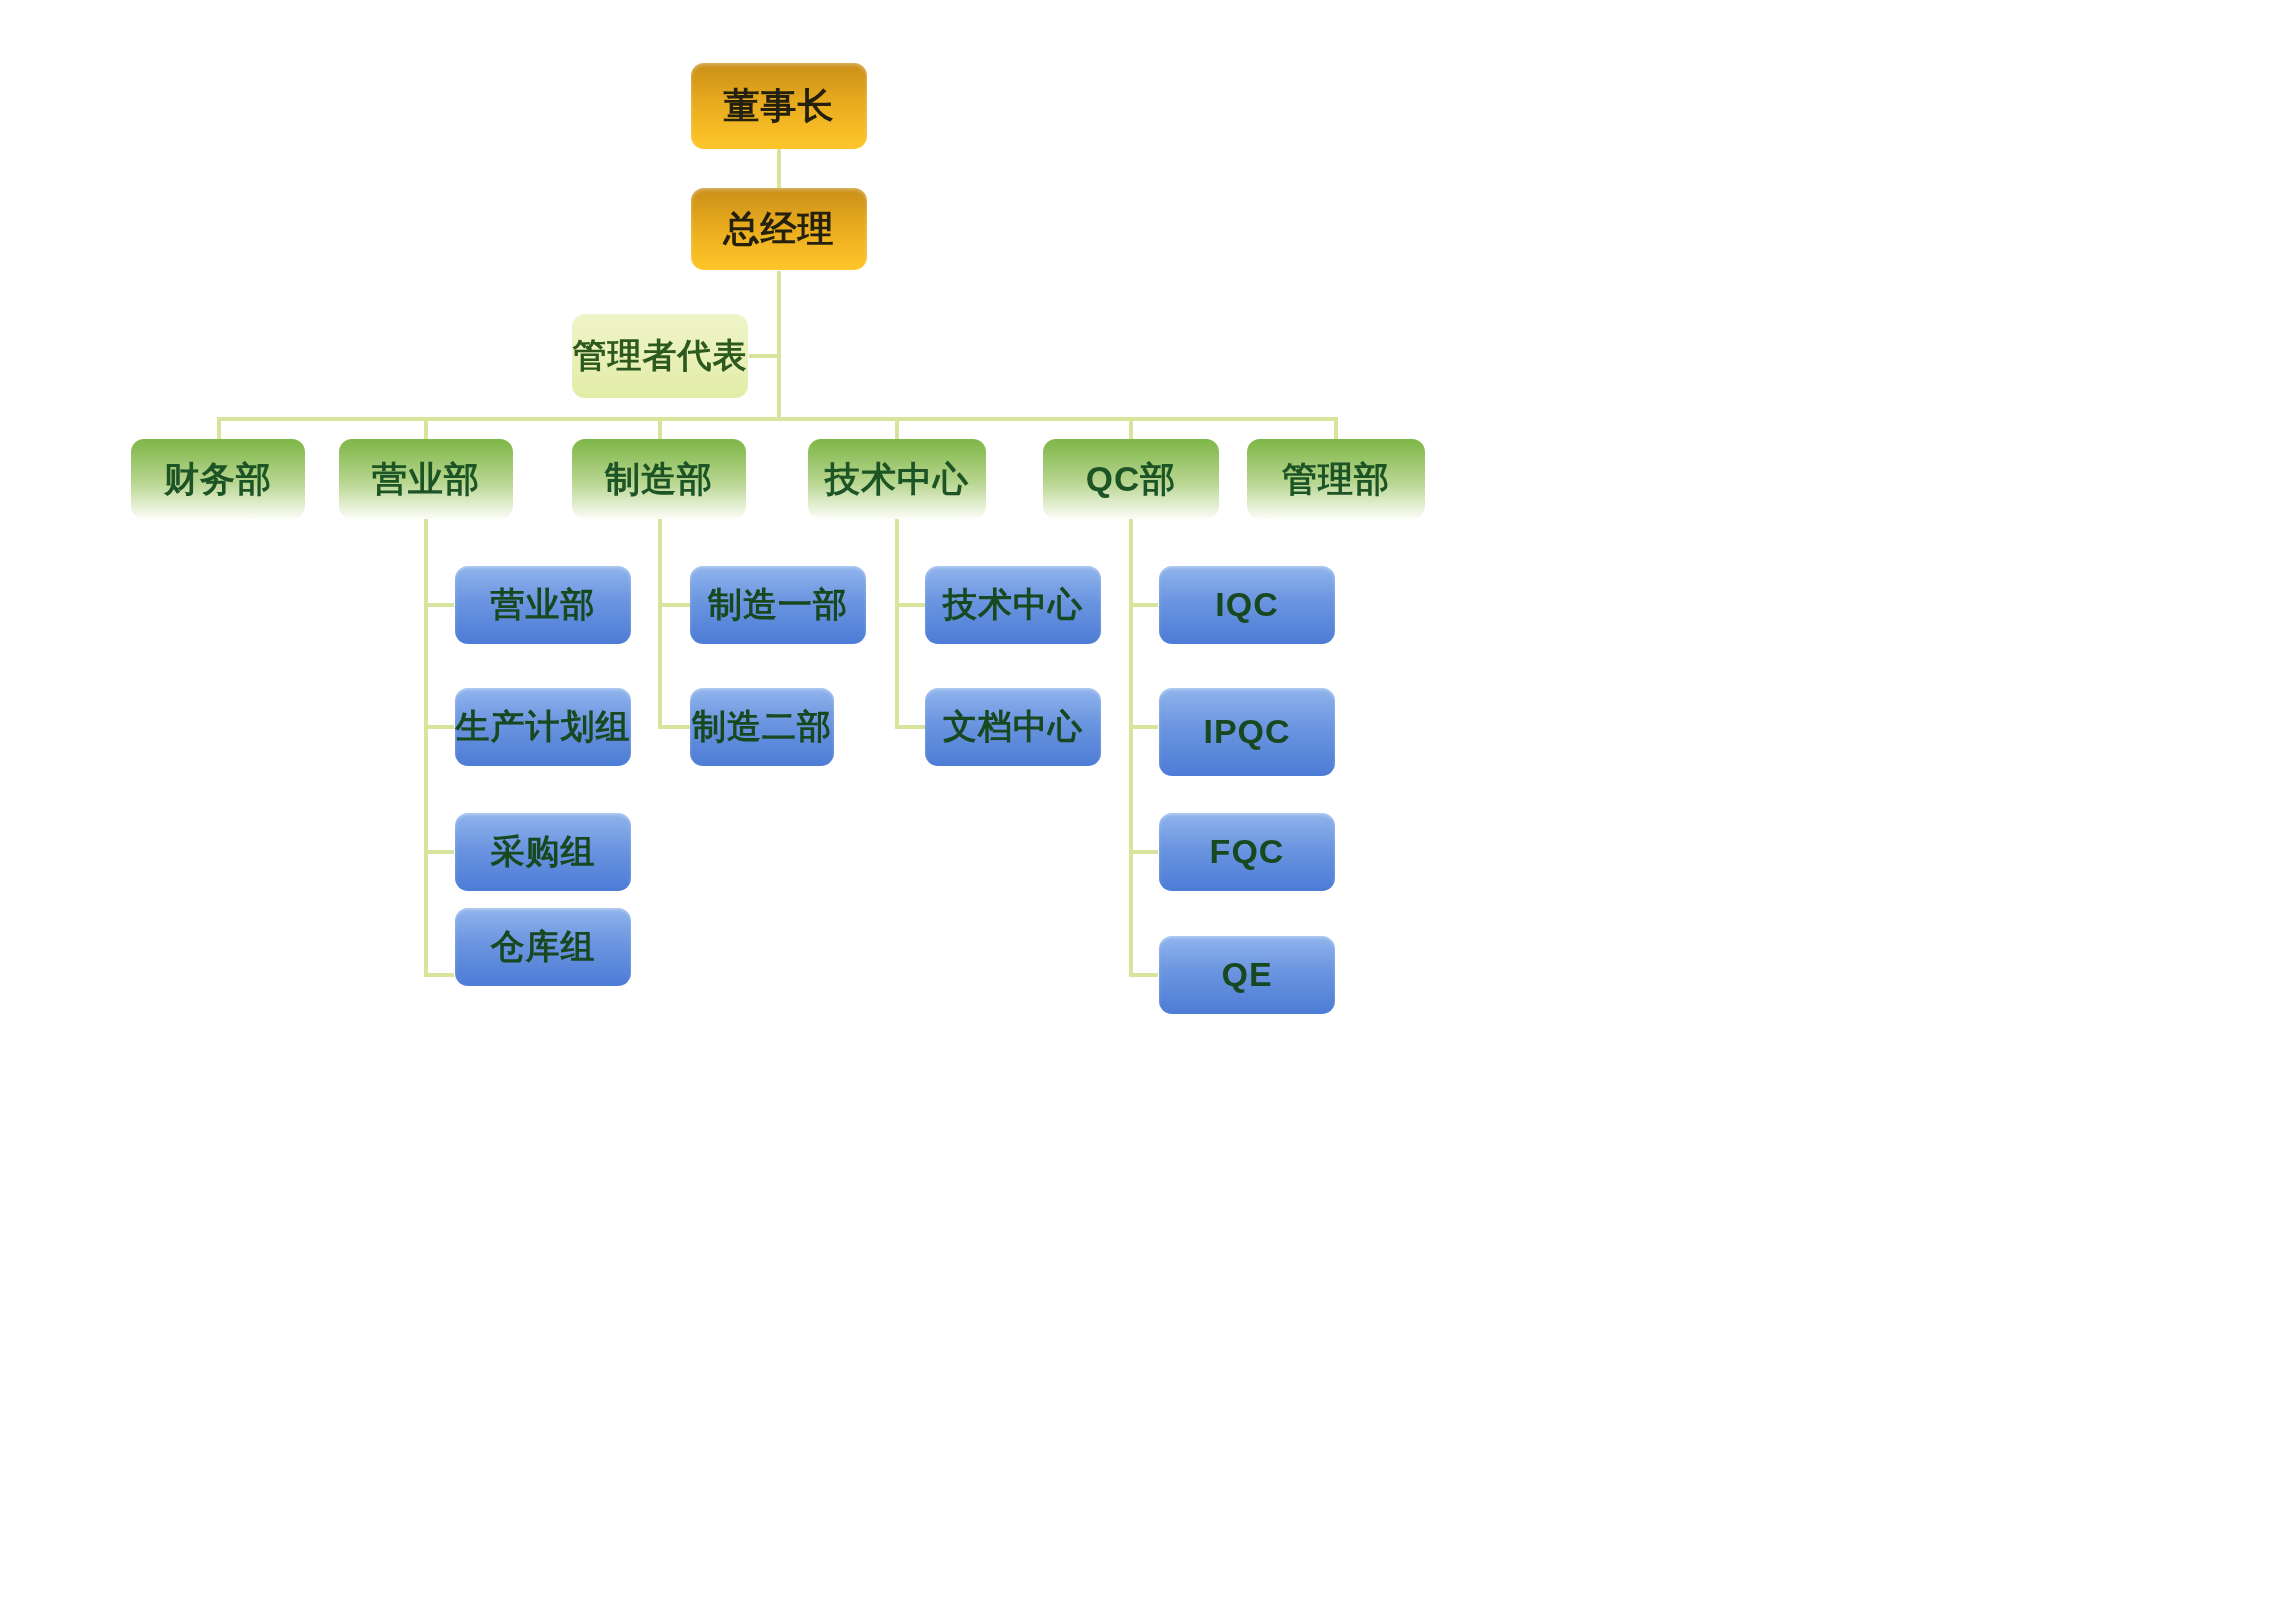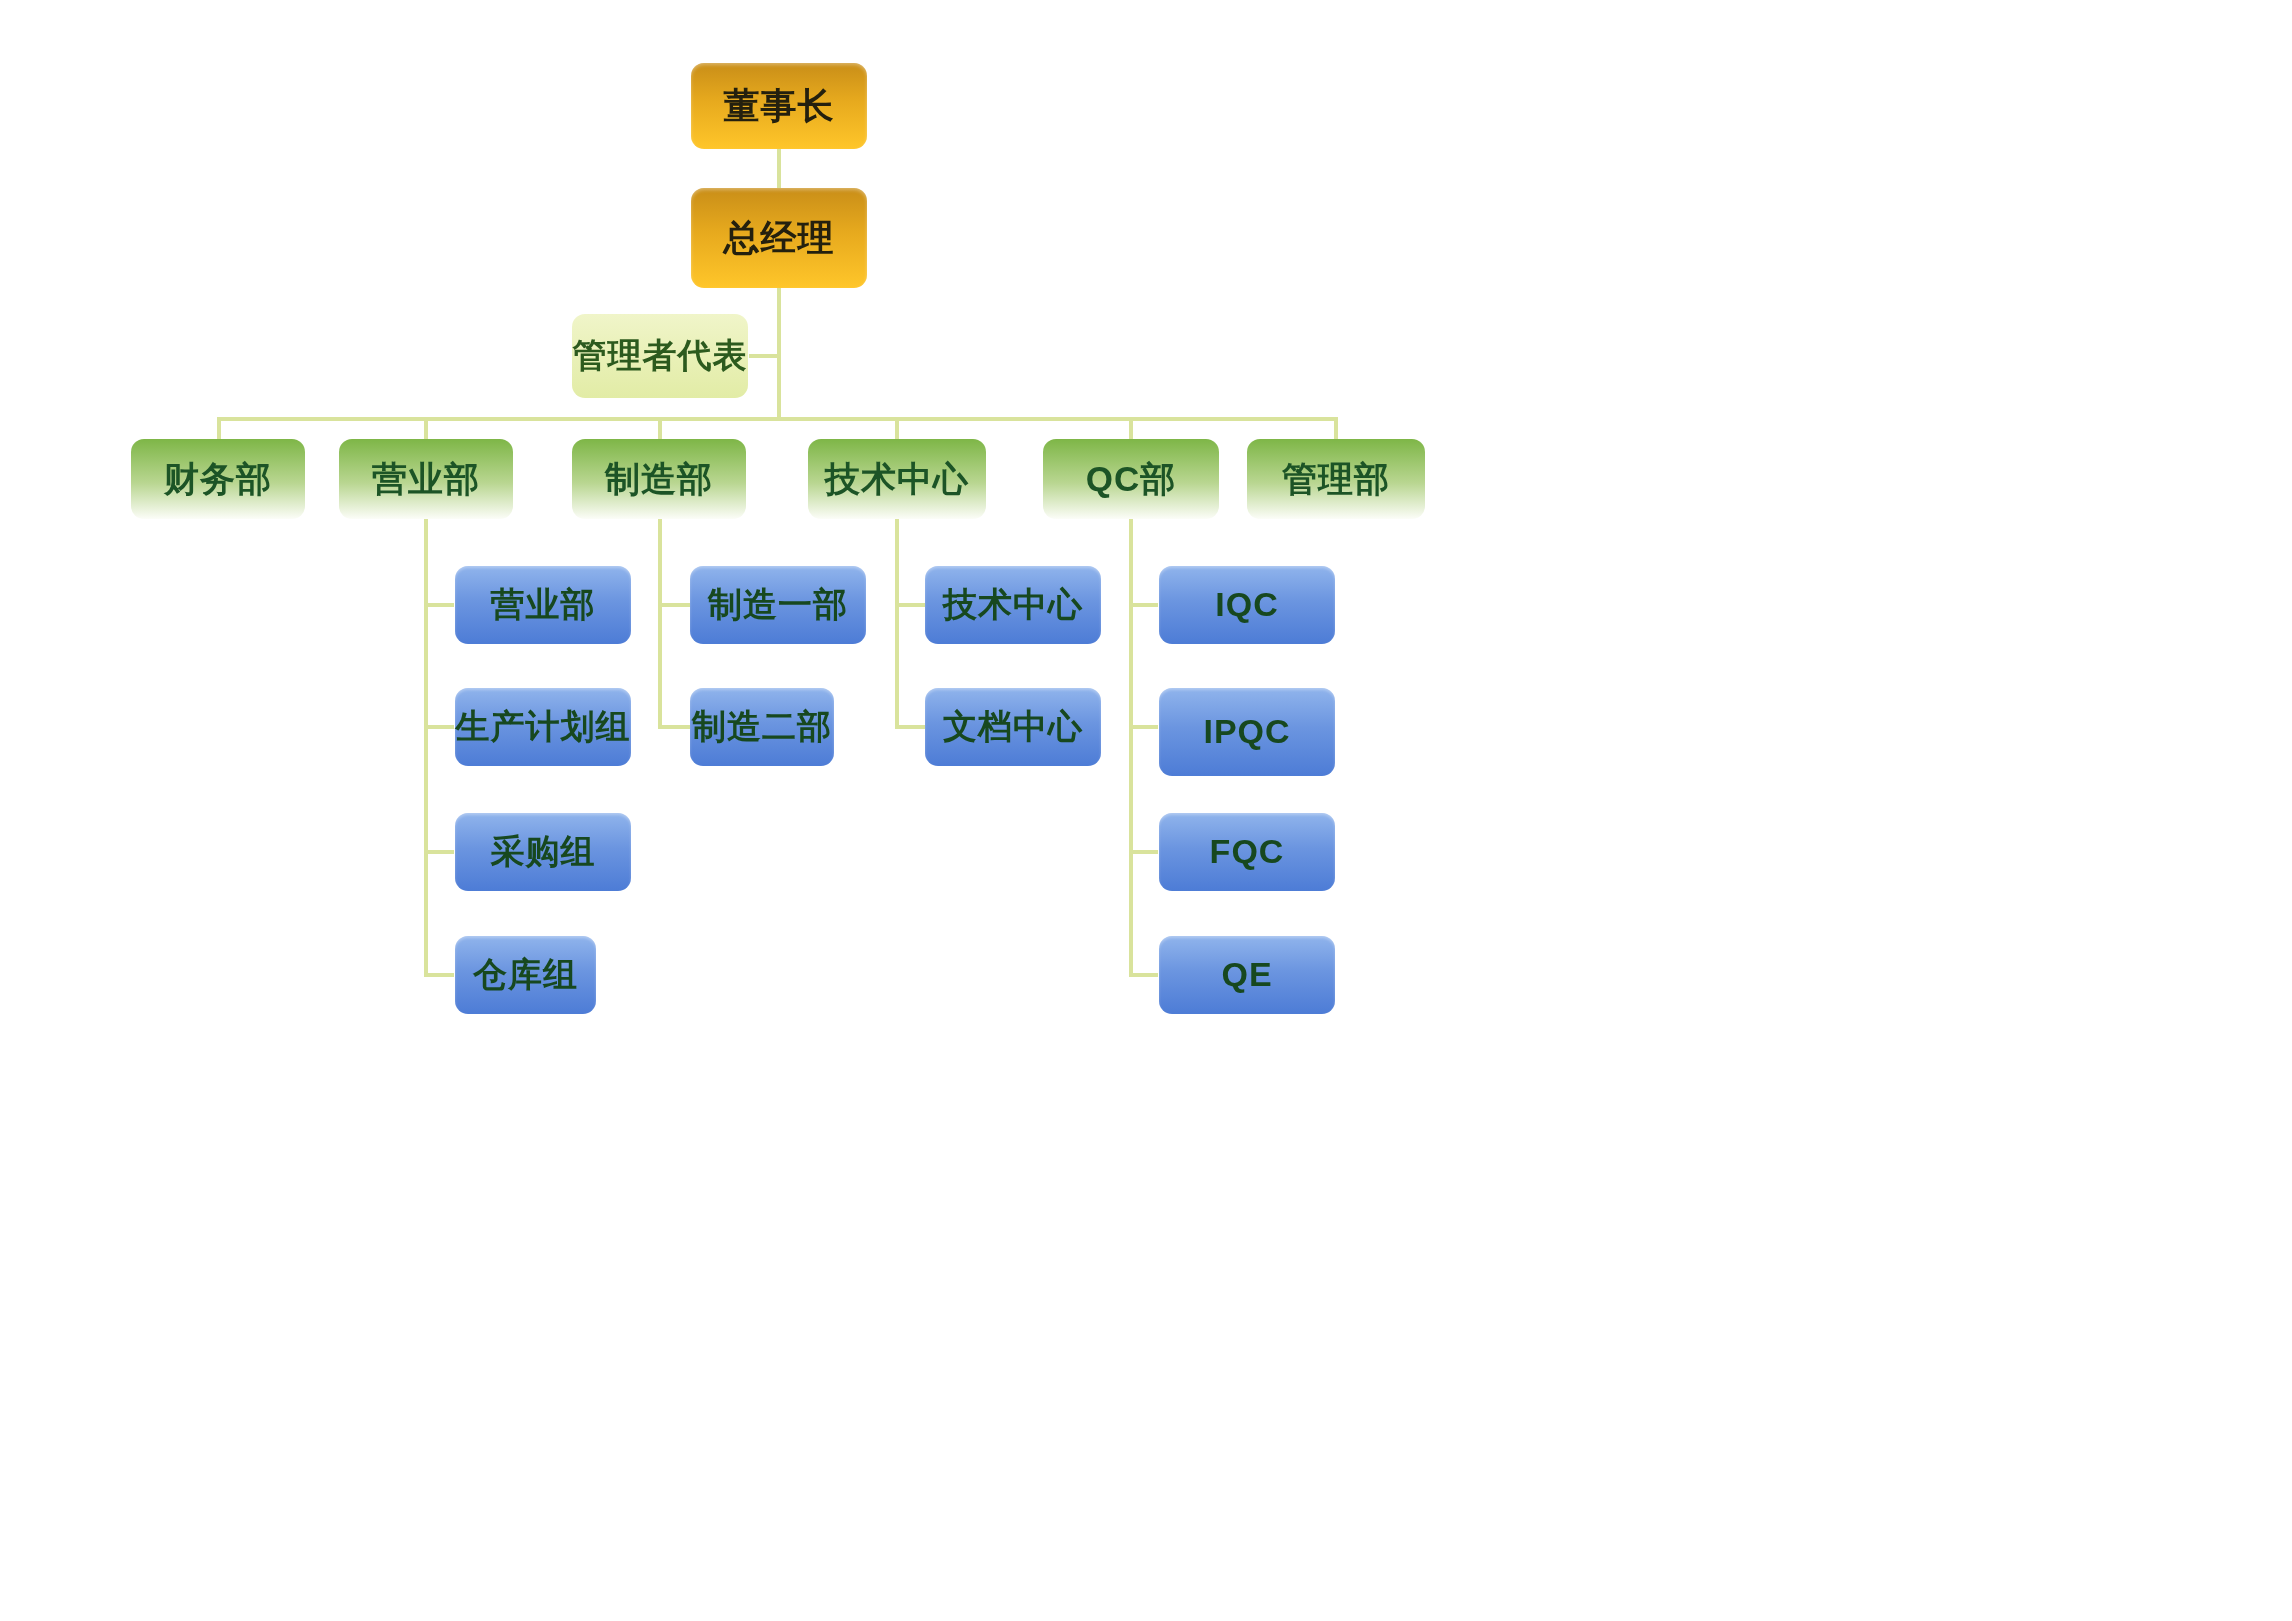--- a/index.html
+++ b/index.html
@@ -89,34 +89,34 @@
   <div class="line" style="left:895px; top:603px; width:30px; height:3.9px"></div>
   <div class="line" style="left:895px; top:725px; width:30px; height:3.9px"></div>
 
   <div class="line" style="left:1129px; top:519px; width:3.9px; height:458px"></div>
   <div class="line" style="left:1129px; top:603px; width:29px; height:3.9px"></div>
   <div class="line" style="left:1129px; top:725px; width:29px; height:3.9px"></div>
   <div class="line" style="left:1129px; top:850px; width:29px; height:3.9px"></div>
   <div class="line" style="left:1129px; top:973px; width:29px; height:3.9px"></div>
 
   <div class="node gold" style="left:691px; top:63px; width:176px; height:86px">董事长</div>
-  <div class="node gold" style="left:691px; top:188px; width:176px; height:100px">总经理</div>
+  <div class="node gold" style="left:691px; top:188px; width:176px; height:82px">总经理</div>
   <div class="node pale" style="left:572px; top:314px; width:176px; height:84px">管理者代表</div>
 
   <div class="node green" style="left:131px; top:439px; width:174px; height:80px">财务部</div>
   <div class="node green" style="left:339px; top:439px; width:174px; height:80px">营业部</div>
   <div class="node green" style="left:572px; top:439px; width:174px; height:80px">制造部</div>
   <div class="node green" style="left:808px; top:439px; width:178px; height:80px">技术中心</div>
   <div class="node green" style="left:1043px; top:439px; width:176px; height:80px">QC部</div>
   <div class="node green" style="left:1247px; top:439px; width:178px; height:80px">管理部</div>
 
   <div class="node blue" style="left:455px; top:566px; width:176px; height:78px">营业部</div>
   <div class="node blue" style="left:455px; top:688px; width:176px; height:78px">生产计划组</div>
   <div class="node blue" style="left:455px; top:813px; width:176px; height:78px">采购组</div>
-  <div class="node blue" style="left:455px; top:936px; width:141px; height:78px">仓库组</div>
+  <div class="node blue" style="left:455px; top:908px; width:176px; height:78px">仓库组</div>
 
   <div class="node blue" style="left:690px; top:566px; width:176px; height:78px">制造一部</div>
   <div class="node blue" style="left:690px; top:688px; width:144px; height:78px">制造二部</div>
 
   <div class="node blue" style="left:925px; top:566px; width:176px; height:78px">技术中心</div>
   <div class="node blue" style="left:925px; top:688px; width:176px; height:78px">文档中心</div>
 
   <div class="node blue" style="left:1159px; top:566px; width:176px; height:78px">IQC</div>
   <div class="node blue" style="left:1159px; top:688px; width:176px; height:88px">IPQC</div>
   <div class="node blue" style="left:1159px; top:813px; width:176px; height:78px">FQC</div>

